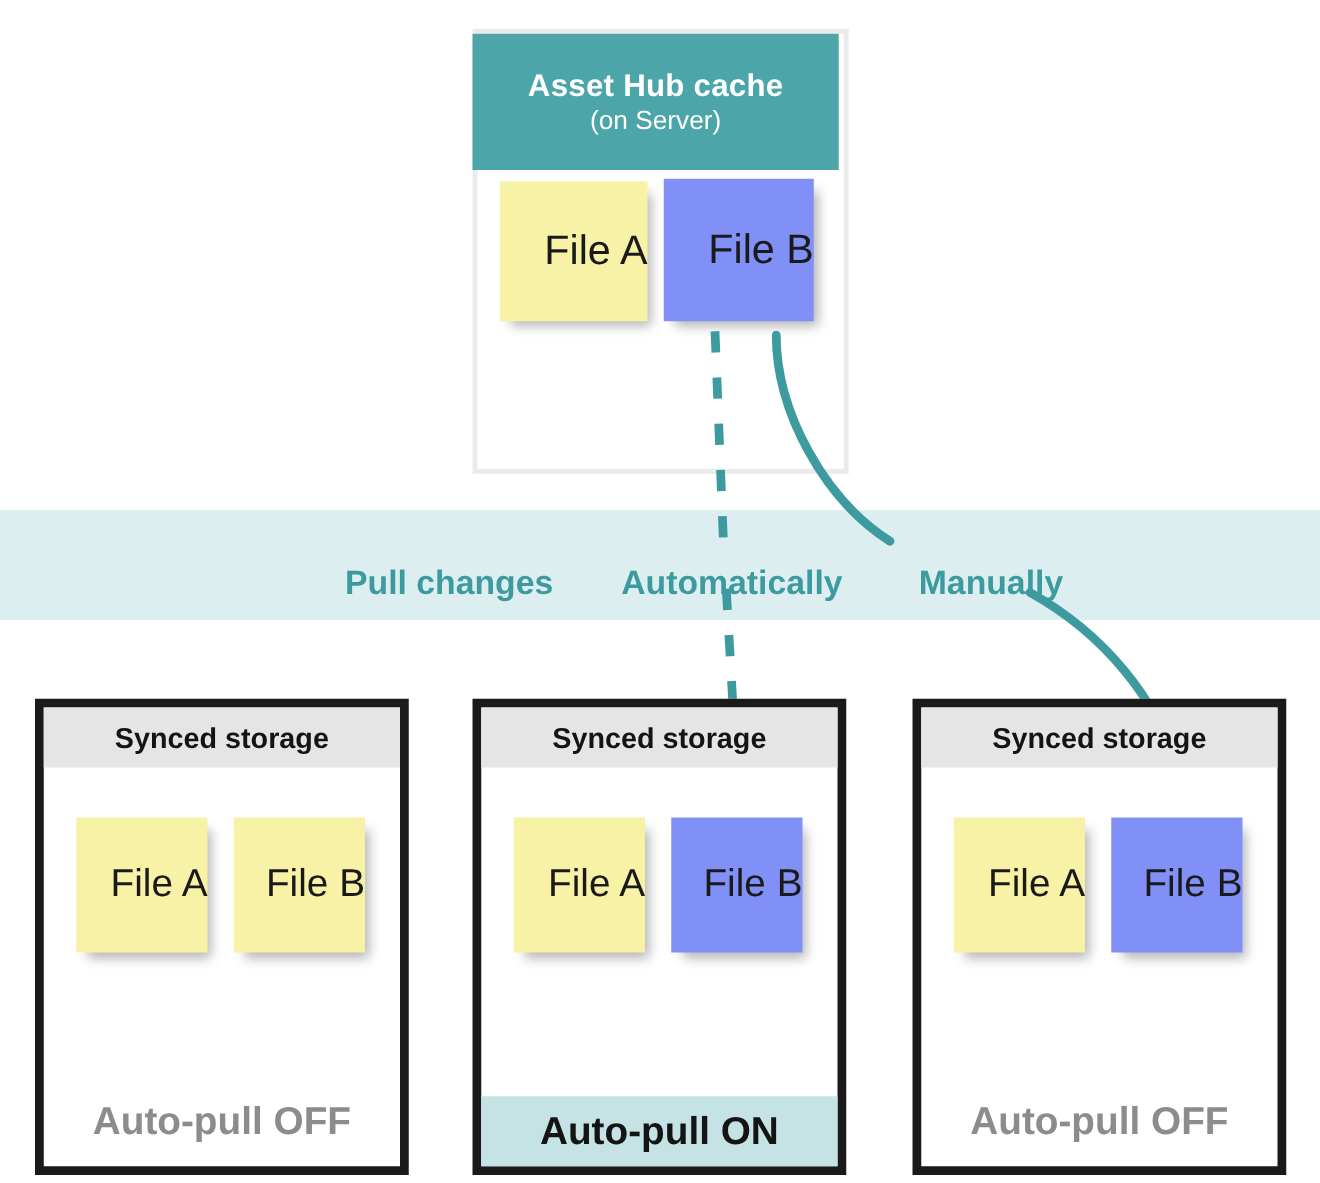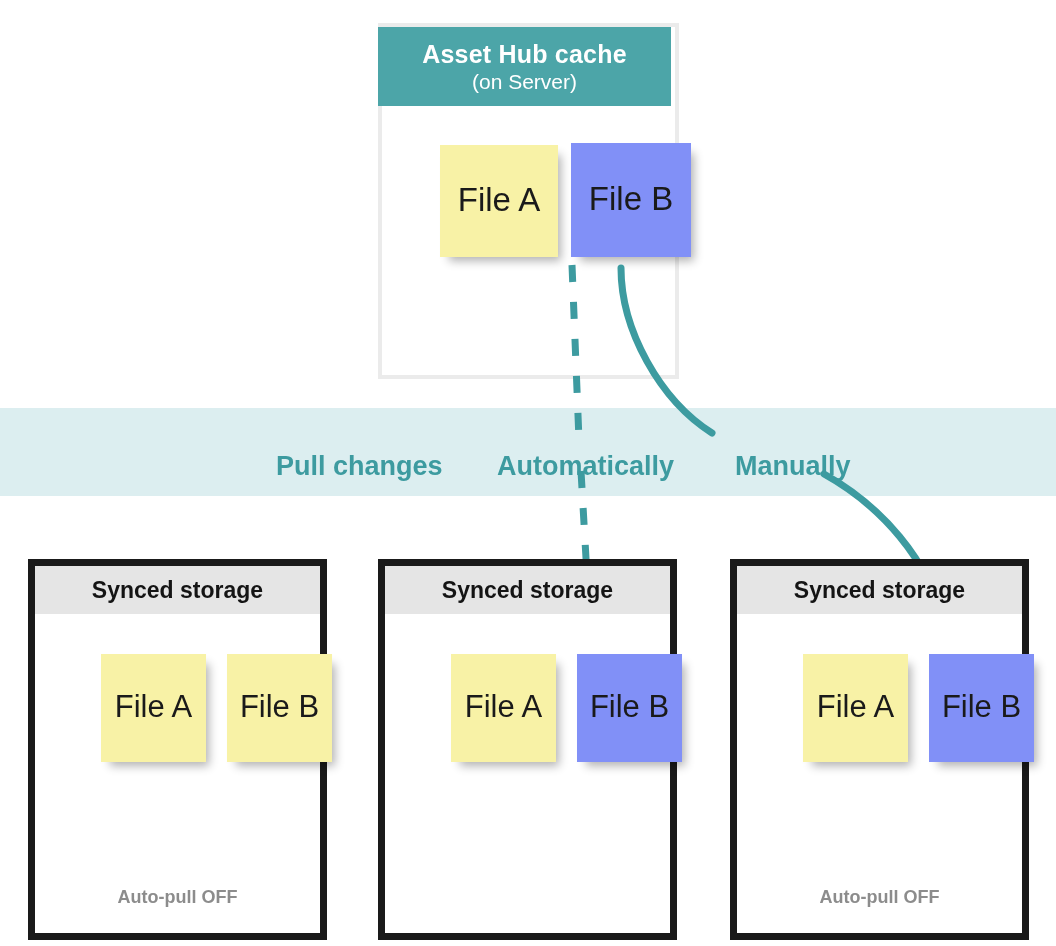--- a/index.html
+++ b/index.html
@@ -13,25 +13,24 @@
     position: relative;
     font-family: "Liberation Sans", sans-serif;
     overflow: hidden;
   }
 
   
   .note {
     position: absolute;
     display: flex;
     align-items: center;
-    justify-content: center;
+    justify-content: flex-end;
     font-size: 33px;
     color: #1a1a1a;
     box-shadow: 6px 7px 9px -3px rgba(0,0,0,0.30);
-    margin-left: 40px;
   }
   .note.yellow { background: #f8f2a6; }
   .note.blue   { background: #8190f7; }
   .note span { position: relative; top: -1px; }
 
   
   #cache-box {
     position: absolute;
     left: 378px;
     top: 23px;
@@ -39,21 +38,21 @@
     height: 356px;
     background: #ffffff;
     border: 4px solid #ebebeb;
     box-sizing: border-box;
   }
   #cache-header {
     position: absolute;
     left: 378px;
     top: 27px;
     width: 293px;
-    height: 79px;
+    height: 109px;
     background: #4ca5a8;
     color: #ffffff;
     display: flex;
     flex-direction: column;
     align-items: center;
     justify-content: center;
     box-sizing: border-box;
     padding-top: 2px;
   }
   #cache-header .line1 {
@@ -122,21 +121,21 @@
   }
   .panel-footer {
     position: absolute;
     left: 0;
     right: 0;
     bottom: 0;
     height: 54px;
     display: flex;
     align-items: center;
     justify-content: center;
-    font-size: 18px;
+    font-size: 31px;
     font-weight: bold;
   }
   .panel-footer.off {
     background: transparent;
     color: #8c8c8c;
     bottom: 18px;
     height: 36px;
   }
   .panel-footer.on {
     background: #c5e2e4;
@@ -211,20 +210,21 @@
 </div>
 
 <div class="panel" id="panel-2">
   <div class="panel-header">Synced storage</div>
   <div class="note yellow n1">
     <span>File A</span>
   </div>
   <div class="note blue n2">
     <span>File B</span>
   </div>
+  <div class="panel-footer on">Auto-pull ON</div>
 </div>
 
 <div class="panel" id="panel-3">
   <div class="panel-header">Synced storage</div>
   <div class="note yellow n1">
     <span>File A</span>
   </div>
   <div class="note blue n2">
     <span>File B</span>
   </div>

